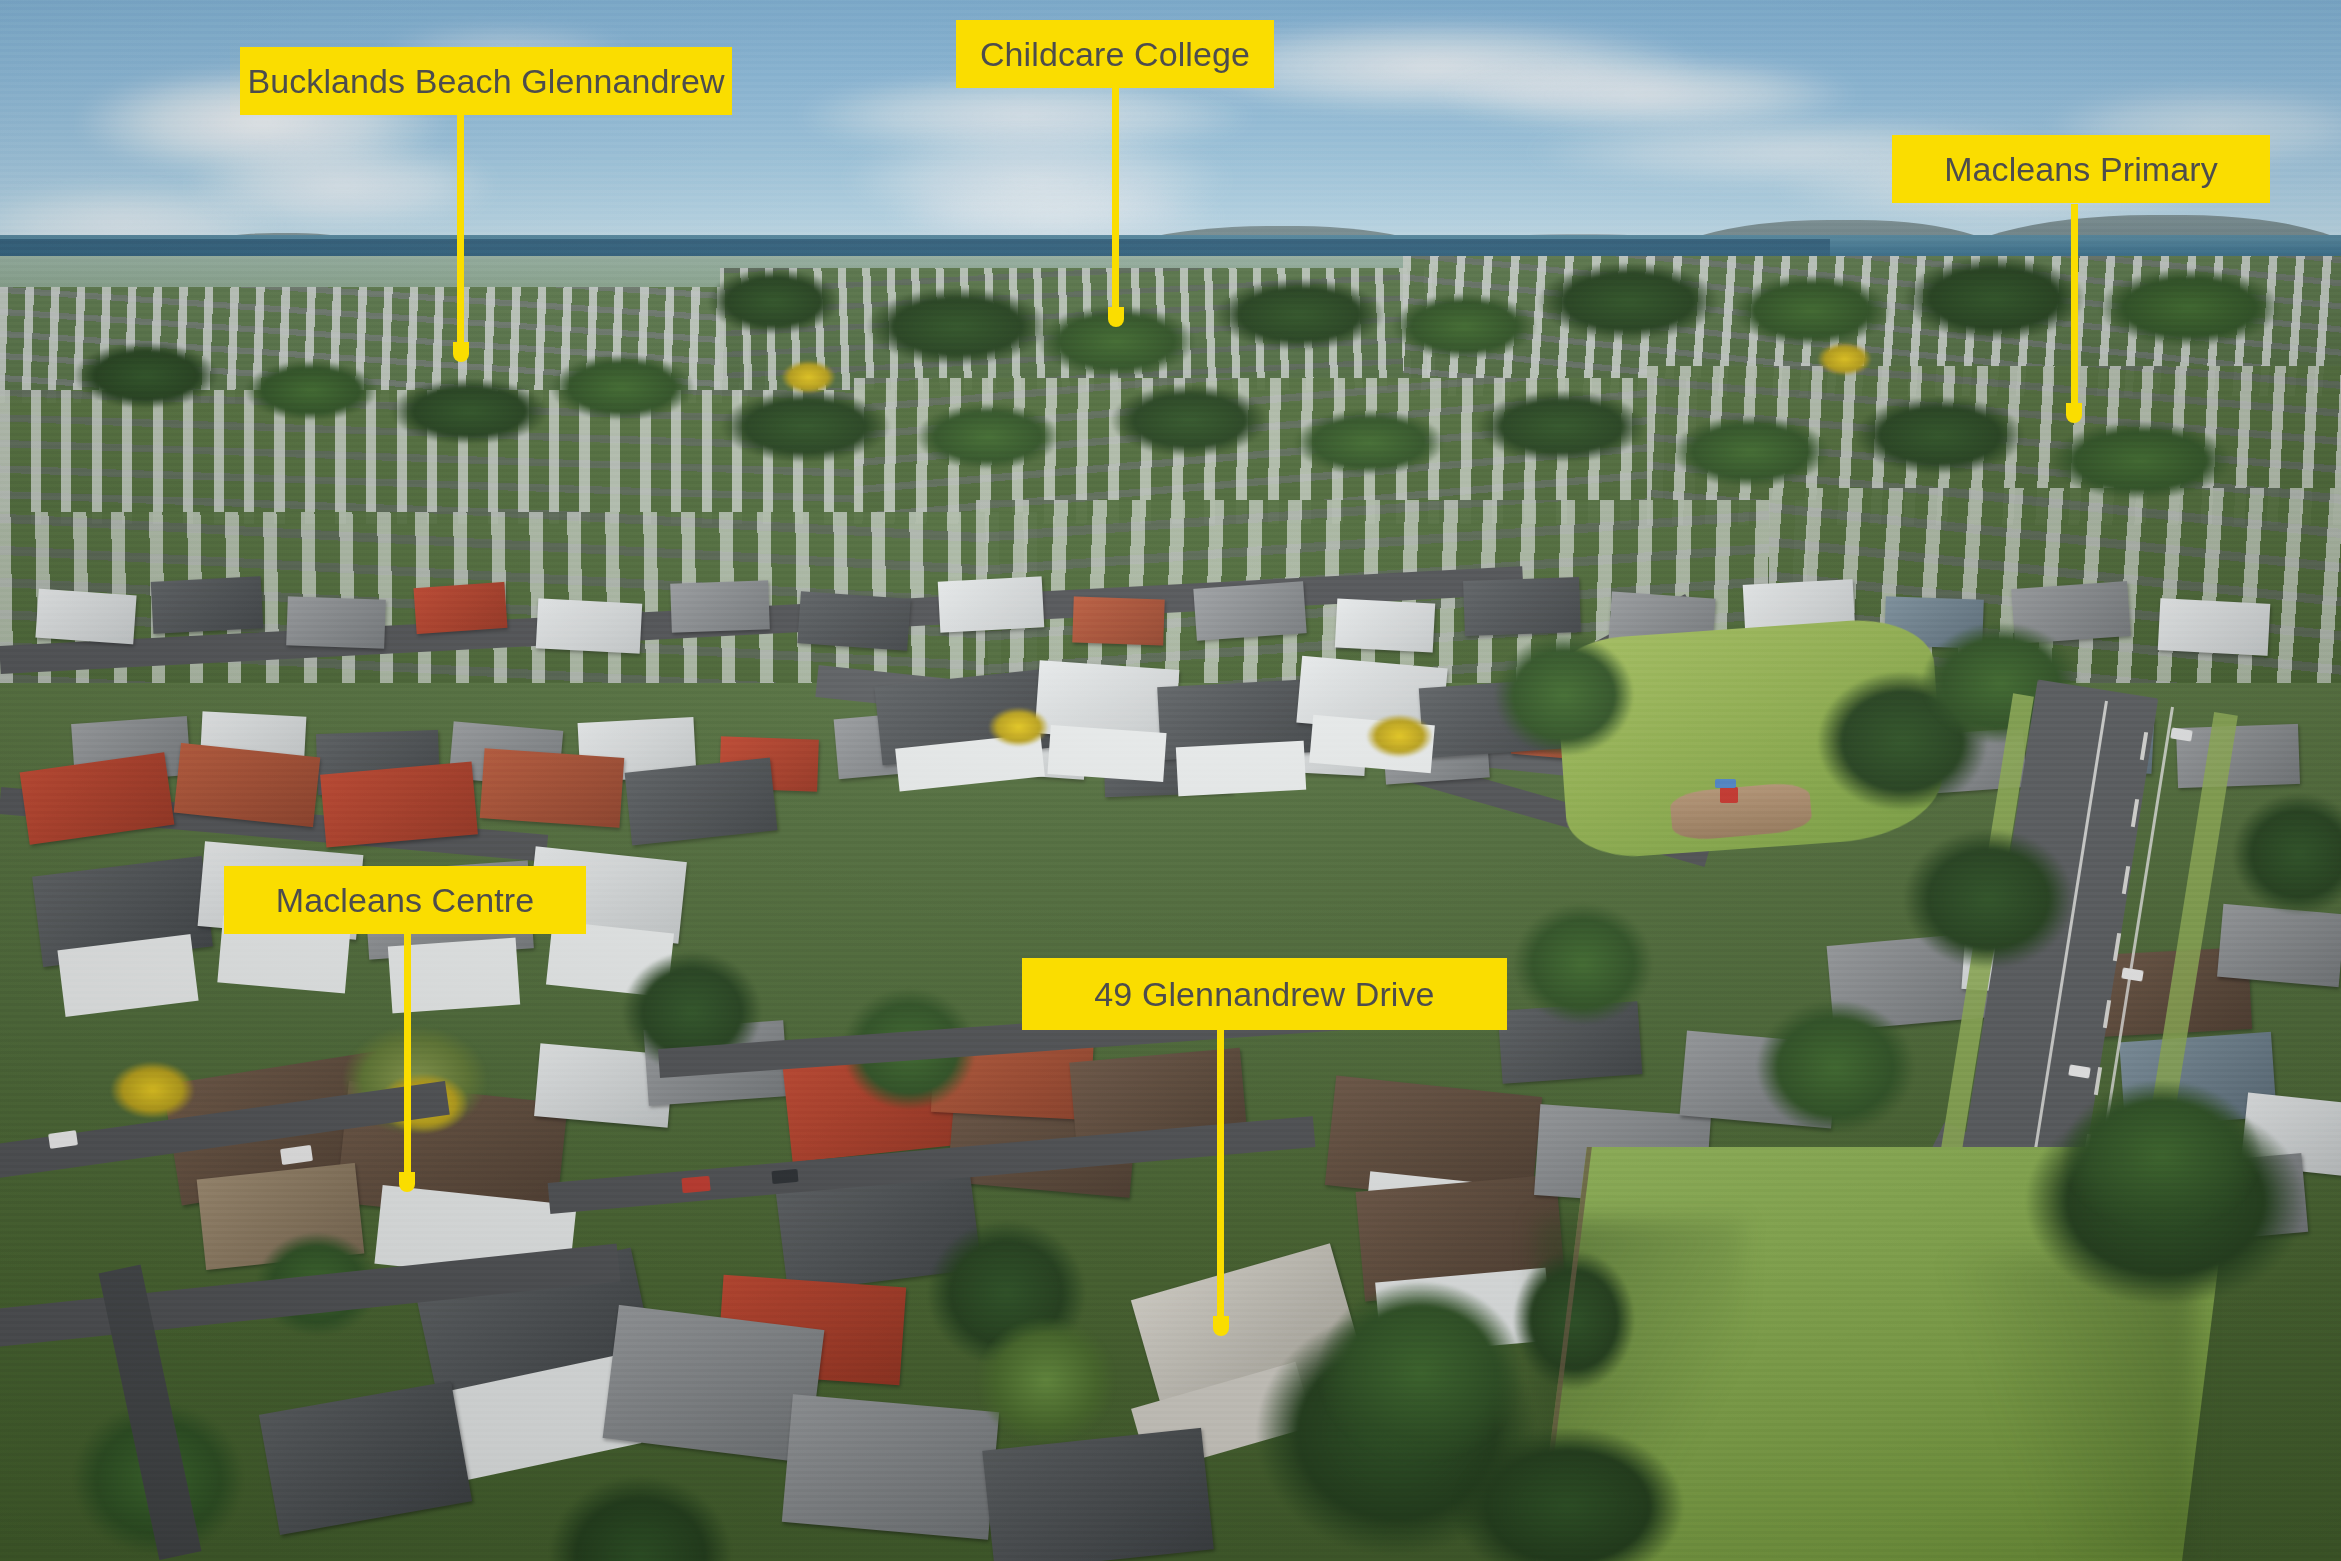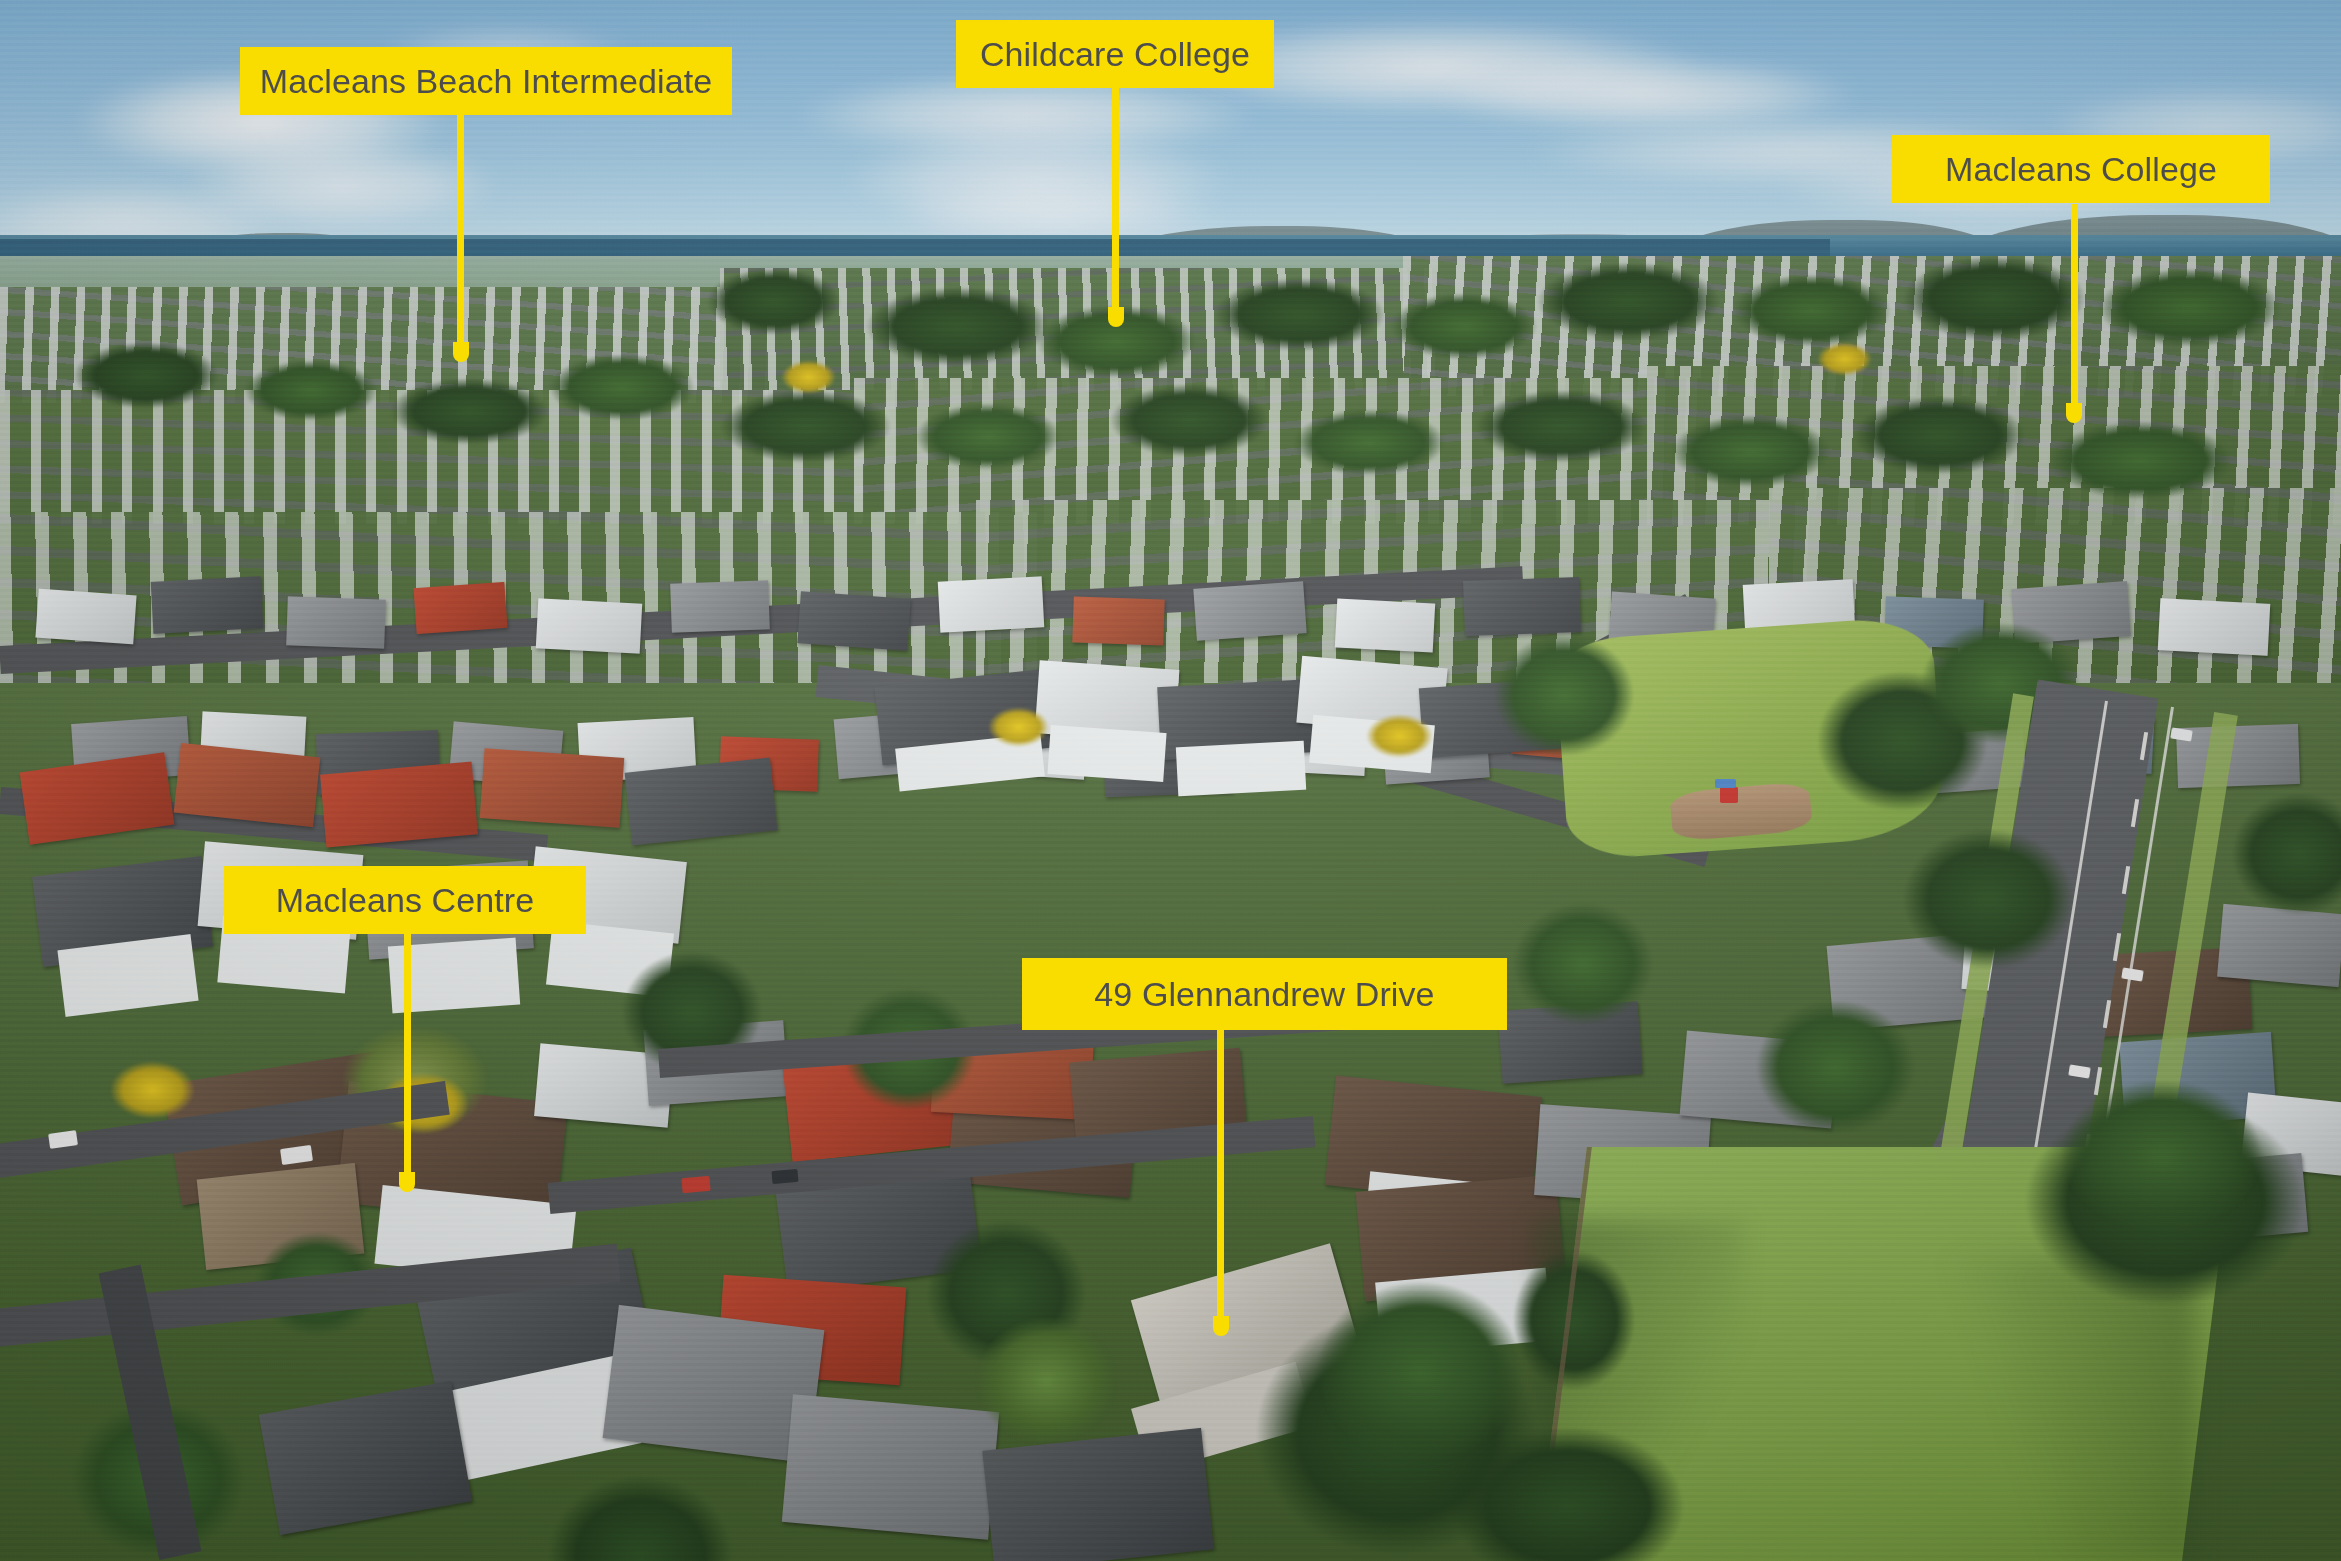--- a/index.html
+++ b/index.html
@@ -507,33 +507,33 @@
       <div class="car" style="left:281px;  top:1147px; width:30.5px; height:16px; background:#ececec; transform:rotate(-8deg);"></div>
       <div class="car" style="left:49px;   top:1132px; width:28px; height:14.6px; background:#f0f0f0; transform:rotate(-8deg);"></div>
       <div class="car" style="left:1073px; top:988px; width:27px; height:13.4px; background:#3a3e42; transform:rotate(-4deg);"></div>
     </div>
 
     <div class="grade"></div>
     <div class="grain"></div>
   </div>
 
   <div class="annotation">
-    <div class="label-box" style="left:240px; top:47px; width:492px; height:68px;">Macleans Beach Intermediate</div>
+    <div class="label-box" style="left:240px; top:47px; width:492px; height:68px;">Bucklands Beach Glennandrew</div>
     <div class="leader" style="left:457px; top:115px; height:233px;"></div>
     <div class="pin-blob" style="left:453px; top:342px; height:19.5px;"></div>
   </div>
 
   <div class="annotation">
     <div class="label-box" style="left:956px; top:19.5px; width:318px; height:68px;">Childcare College</div>
     <div class="leader" style="left:1112px; top:88px; height:226px;"></div>
     <div class="pin-blob" style="left:1108px; top:307px; height:19.5px;"></div>
   </div>
 
   <div class="annotation">
-    <div class="label-box" style="left:1892px; top:135px; width:378px; height:68px;">Macleans College</div>
+    <div class="label-box" style="left:1892px; top:135px; width:378px; height:68px;">Macleans Primary</div>
     <div class="leader" style="left:2071px; top:204px; height:206px;"></div>
     <div class="pin-blob" style="left:2066px; top:403px; height:19.5px;"></div>
   </div>
 
   <div class="annotation">
     <div class="label-box" style="left:224px; top:866px; width:362px; height:68px;">Macleans Centre</div>
     <div class="leader" style="left:404px; top:934px; height:244px;"></div>
     <div class="pin-blob" style="left:399px; top:1172px; height:19.5px;"></div>
   </div>
 

